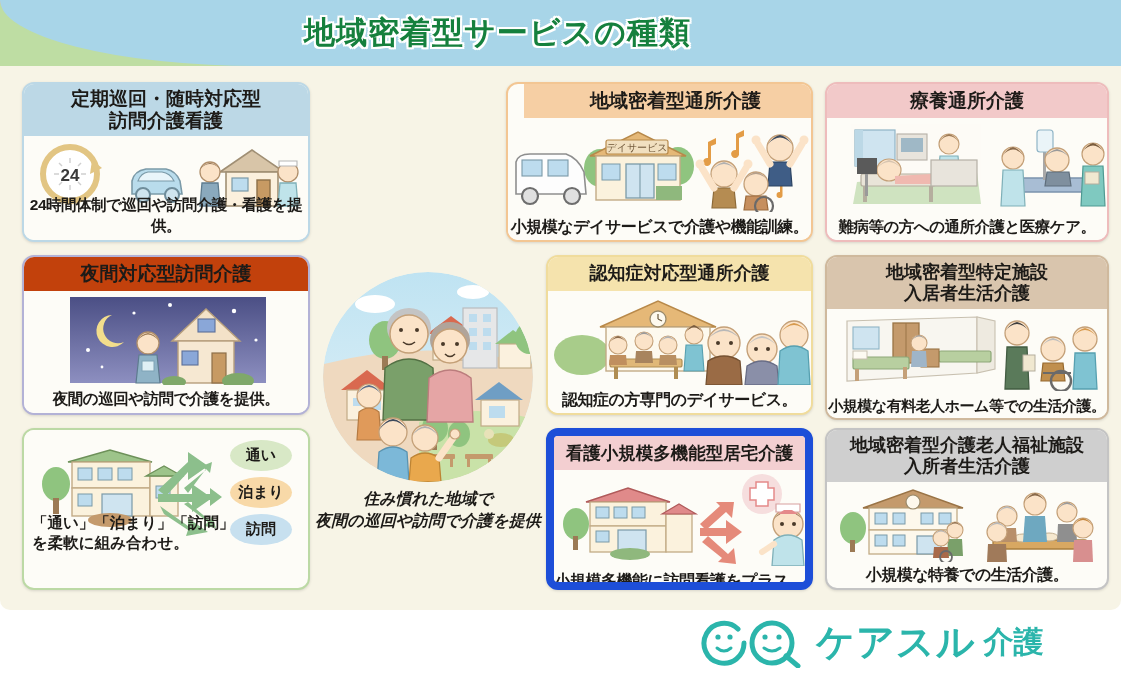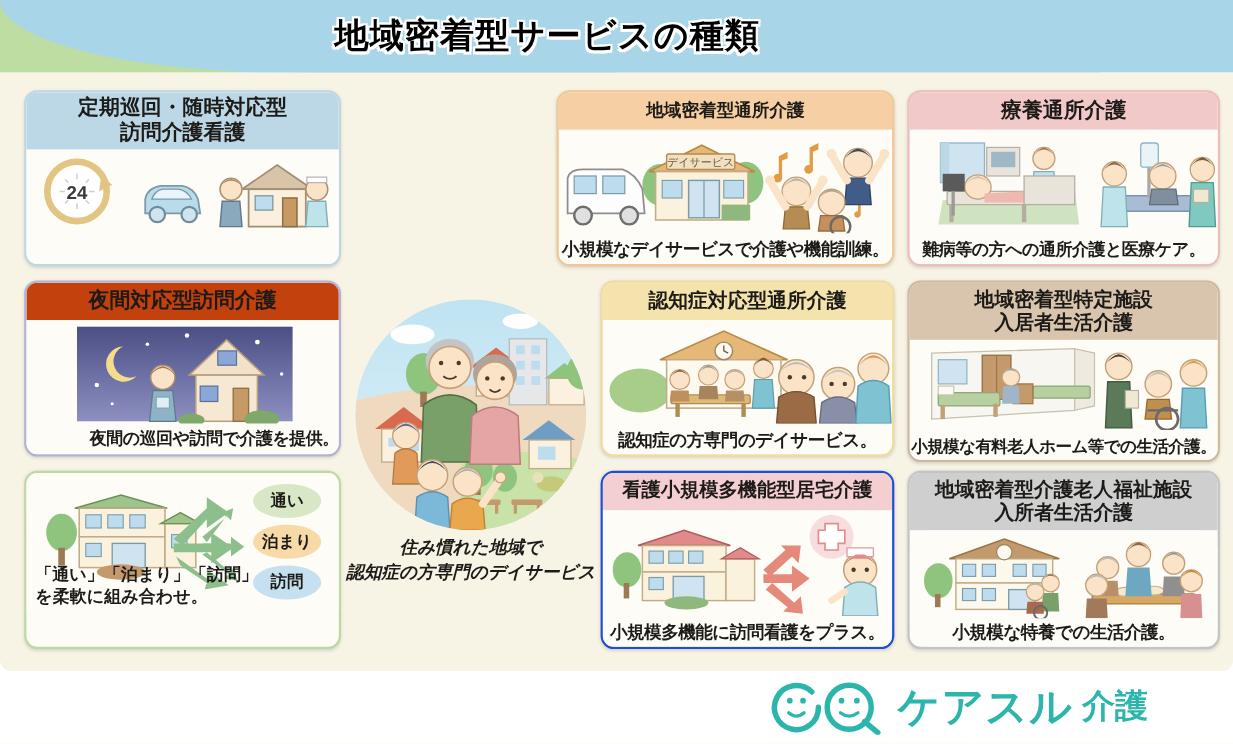--- a/index.html
+++ b/index.html
@@ -38,21 +38,21 @@
   }
   .band-blue{
     position:absolute; left:0; top:0; width:1121px; height:66px;
     background:#a8d5e8;
     border-bottom-left-radius:260px 66px;
   }
   .header-title{
     position:absolute; left:0; top:0; width:995px; height:66px;
     display:flex; align-items:center; justify-content:center;
     font-size:31px; font-weight:bold; letter-spacing:1px;
-    color:#000000;
+    color:#15803d;
     text-shadow:
       -2px -2px 0 #fff, 2px -2px 0 #fff, -2px 2px 0 #fff, 2px 2px 0 #fff,
       0 -2px 0 #fff, 0 2px 0 #fff, -2px 0 0 #fff, 2px 0 0 #fff;
     z-index:5;
   }
 
   
   .card{
     position:absolute;
     background:#fdfcf7;
@@ -93,21 +93,21 @@
   .hd-rose   { background:#f3cfd1; }
   .hd-gray   { background:#cfcfcf; }
 
   .bd-blue   { border:2px solid #bcd8e6; }
   .bd-purple { border:2px solid #b3b2d6; }
   .bd-green  { border:2px solid #bcd9a5; }
   .bd-orange { border:2px solid #f3c693; }
   .bd-pink   { border:2px solid #eebcbc; }
   .bd-yellow { border:2px solid #f0dc9c; }
   .bd-tan    { border:2px solid #cfb99d; }
-  .bd-rose   { border:2px solid #1d4ed8;font-family:Liberation Mono, monospace; }
+  .bd-rose   { border:8px solid #1d4ed8; }
   .bd-gray   { border:2px solid #c4c4c4; }
 
   
   .center-block{
     position:absolute; left:312px; top:272px; width:232px; height:280px;
     text-align:center;
   }
   .center-circle{
     width:210px; height:210px; margin:0 auto;
     border-radius:50%;
@@ -203,20 +203,21 @@
           <path d="M176 31 Q186 21 196 31 Q192 26 186 25 Q180 26 176 31Z" fill="#8a6a4a"></path>
           <path d="M178 45 L194 45 L196 68 L176 68 Z" fill="#8aa9bd" stroke="#5d7b8e" stroke-width="1.3"></path>
         </g>
 
         <g>
           <circle cx="264" cy="34" r="10" fill="#fbe3c8" stroke="#b08f6b" stroke-width="1.3"></circle>
           <path d="M255 28 L273 28 L273 23 L255 23 Z" fill="#fff" stroke="#b6b6b6" stroke-width="1.1"></path>
           <path d="M256 45 L272 45 L274 68 L254 68 Z" fill="#bfe3ea" stroke="#7fb0b8" stroke-width="1.3"></path>
         </g>
       </svg>
+      <div class="card-caption" style="font-size:15.5px; bottom:3px;">24時間体制で巡回や訪問介護・看護を提供。</div>
     </div>
   </div>
 
   <div class="card bd-purple" style="left:22px; top:255px; width:288px; height:160px;">
     <div class="card-head hd-purple" style="height:34px; font-size:19px;">
       <span>夜間対応型訪問介護</span>
     </div>
     <div class="card-body" style="height:122px;">
       <svg width="288" height="90" viewBox="0 0 288 90" style="position:absolute;left:0;top:4px;">
         <defs>
@@ -250,21 +251,21 @@
         <g>
           <circle cx="124" cy="48" r="11" fill="#fbe3c8" stroke="#b08f6b" stroke-width="1.3"></circle>
           <path d="M113 46 Q124 33 135 46 Q131 39 124 38 Q117 39 113 46Z" fill="#9c7a55"></path>
           <path d="M115 60 L133 60 L136 88 L112 88 Z" fill="#8fb3c6" stroke="#5d7b8e" stroke-width="1.2"></path>
           <rect x="118" y="66" width="12" height="10" fill="#dff0f5" stroke="#7fa3b5" stroke-width="1"></rect>
         </g>
 
         <ellipse cx="214" cy="86" rx="16" ry="8" fill="#7fa86a"></ellipse>
         <ellipse cx="150" cy="87" rx="12" ry="6" fill="#7fa86a"></ellipse>
       </svg>
-      <div class="card-caption" style="font-size:15.5px; bottom:3px;text-align:right;">夜間の巡回や訪問で介護を提供。</div>
+      <div class="card-caption" style="font-size:15.5px; bottom:3px;">夜間の巡回や訪問で介護を提供。</div>
     </div>
   </div>
 
   <div class="card bd-green" style="left:22px; top:428px; width:288px; height:162px;">
     <div class="card-body" style="height:126px;">
       <svg width="190" height="92" viewBox="0 0 190 92" style="position:absolute;left:8px;top:6px;">
 
         <ellipse cx="24" cy="48" rx="14" ry="17" fill="#8fc47f"></ellipse>
         <rect x="21" y="62" width="6" height="16" fill="#9c7a55"></rect>
 
@@ -411,26 +412,26 @@
             <path d="M89 164 Q102 148 115 164 Q110 155 102 154 Q94 155 89 164Z" fill="#b0b0b0"></path>
             <path d="M88 186 Q102 176 116 186 L118 210 L86 210 Z" fill="#e9a84d" stroke="#bd8434" stroke-width="1.3"></path>
             <path d="M116 186 L130 166" stroke="#fbe3c8" stroke-width="7" stroke-linecap="round"></path>
             <circle cx="132" cy="162" r="5" fill="#fbe3c8" stroke="#c4a078" stroke-width="1.2"></circle>
           </g>
         </g>
       </svg>
     </div>
     <div class="center-caption">
       <div>住み慣れた地域で</div>
-      <div>認知症の方専門のデイサービス</div>
+      <div>夜間の巡回や訪問で介護を提供</div>
     </div>
   </div>
 
   <div class="card bd-orange" style="left:506px; top:82px; width:307px; height:160px;">
-    <div class="card-head hd-orange" style="height:34px; font-size:16px;">
+    <div class="card-head hd-orange" style="height:34px; font-size:19px;margin-left:16px;">
       <span>地域密着型通所介護</span>
     </div>
     <div class="card-body" style="height:122px;">
       <svg width="307" height="92" viewBox="0 0 307 92" style="position:absolute;left:0;top:2px;">
 
         <ellipse cx="92" cy="48" rx="16" ry="19" fill="#8fc47f"></ellipse>
         <ellipse cx="170" cy="46" rx="16" ry="19" fill="#8fc47f"></ellipse>
 
         <path d="M82 36 L130 12 L178 36 Z" fill="#e5b877" stroke="#b8894a" stroke-width="1.5"></path>
         <rect x="88" y="36" width="84" height="44" fill="#fbf2dd" stroke="#c2ab86" stroke-width="1.4"></rect>

